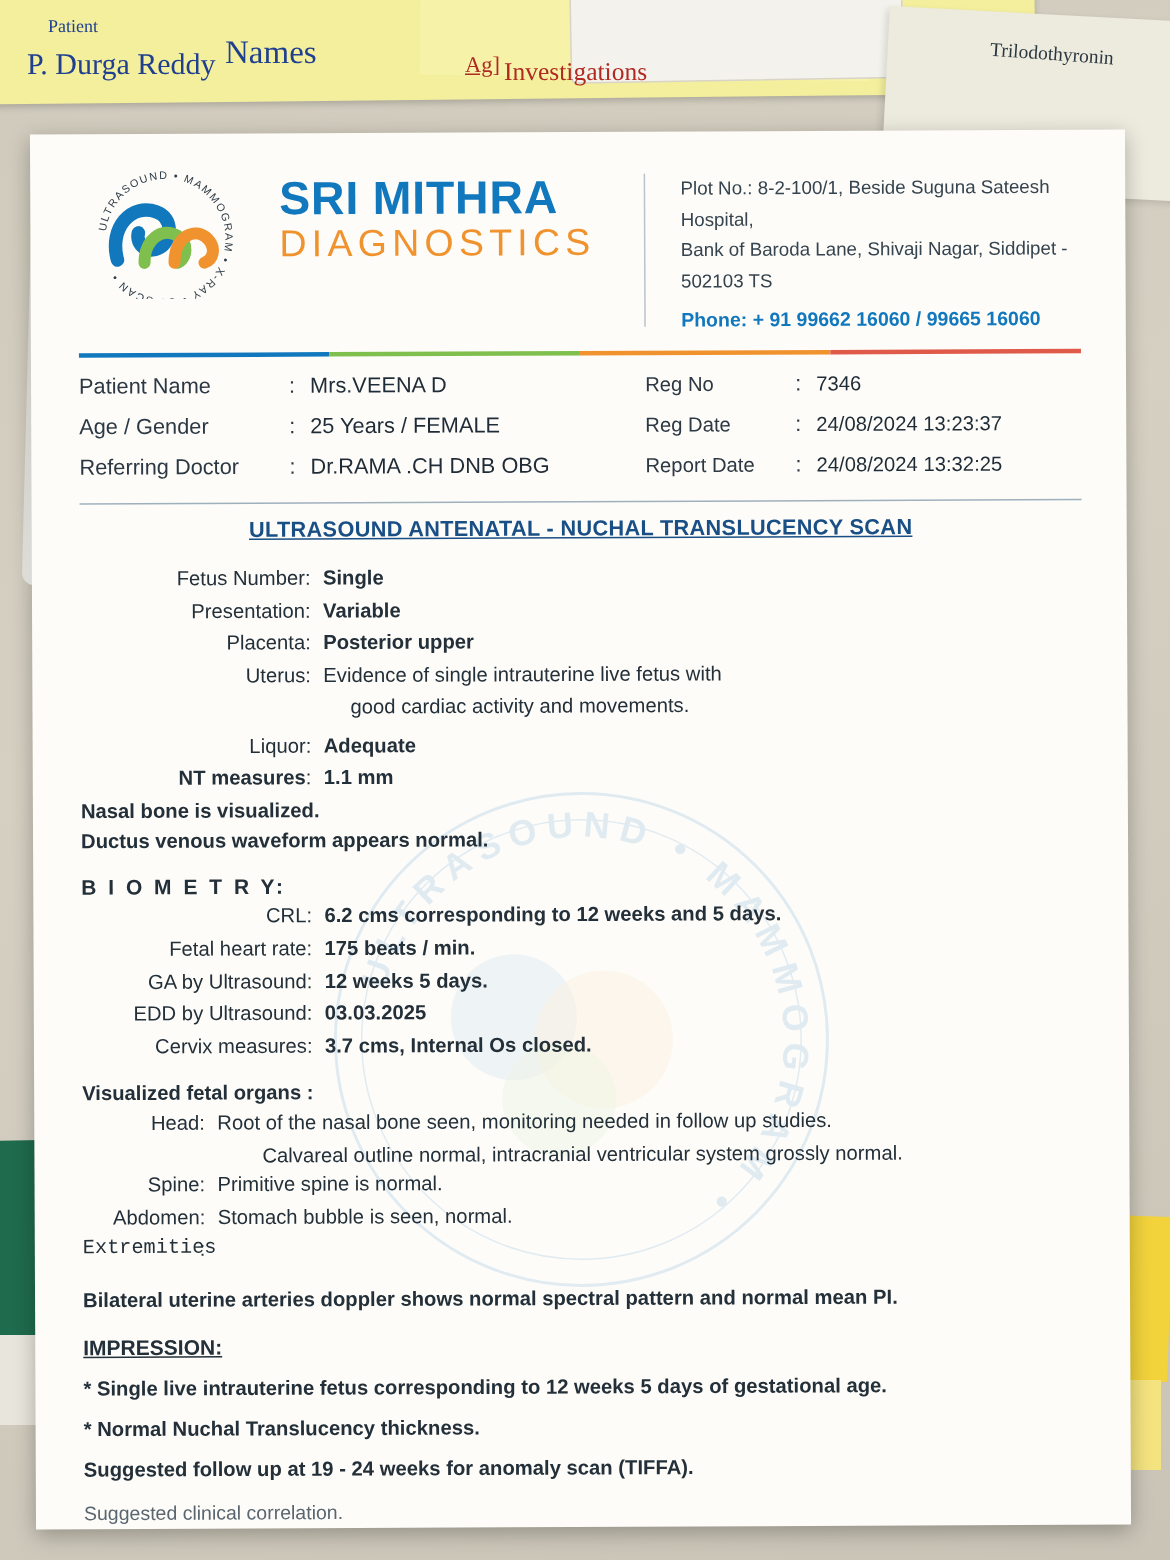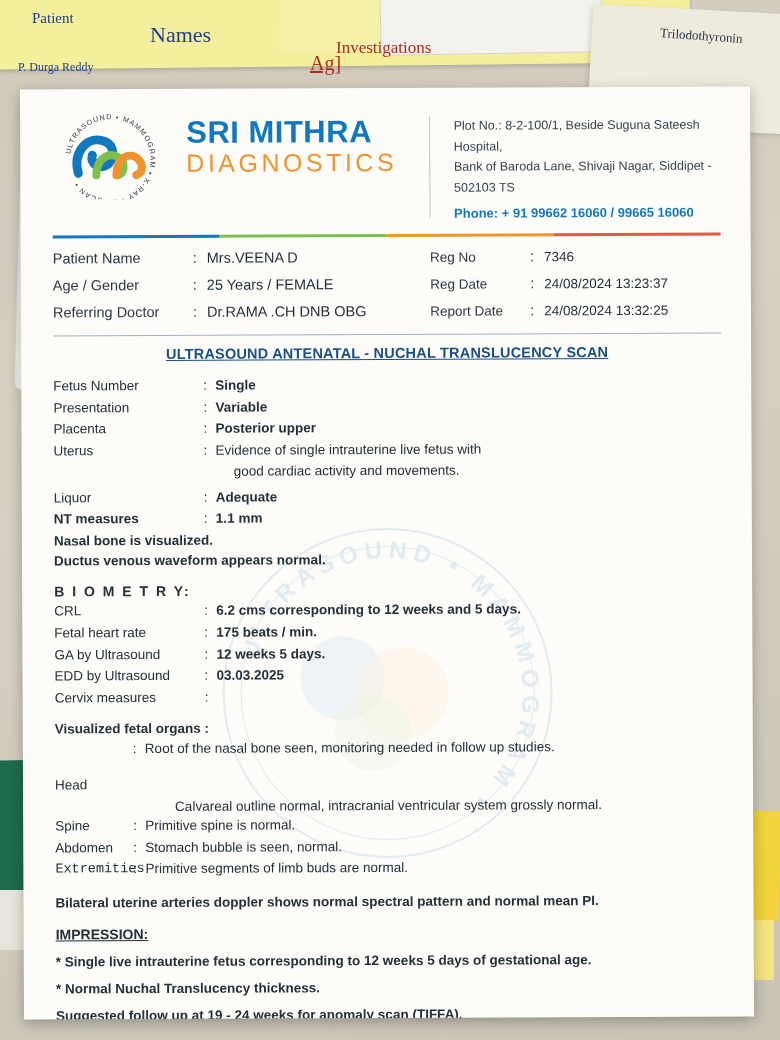--- a/index.html
+++ b/index.html
@@ -250,21 +250,21 @@
     position: relative;
     z-index: 2;
     color: #243039;
   }
   .frow {
     display: flex;
     font-size: 13.5px;
     line-height: 1.45;
     margin-bottom: 2px;
   }
-  .frow .fk { width: 150px; flex: 0 0 auto; }
+  .frow .fk { width: 150px; flex: 0 0 auto; text-align: right; }
   .frow .fc { width: 12px; flex: 0 0 auto; }
   .frow .fv { font-weight: bold; }
   .frow.plain .fv { font-weight: normal; }
   .sub-line {
     margin-left: 180px;
     font-size: 13.5px;
     line-height: 1.45;
   }
   .bold-line {
     font-weight: bold;
@@ -306,24 +306,24 @@
 </style>
 </head>
 <body>
 
 <div class="desk">
   <div class="note-yellow"></div>
   <div class="note-yellow2"></div>
   <div class="note-white-top"></div>
   <div class="note-right"></div>
 
-  <div class="scrap-text" style="left:32px; top:10px; font-size:15px;">Patient</div>
+  <div class="scrap-text" style="left:32px; top:10px; font-size:12px;">Patient</div>
   <div class="scrap-text" style="left:150px; top:22px; font-size:22px;">Names</div>
-  <div class="scrap-text" style="left:18px; top:60px; font-size:12px;">P. Durga Reddy</div>
-  <div class="scrap-text scrap-red" style="left:310px; top:52px; font-size:20px;text-decoration:underline;">Ag]</div>
+  <div class="scrap-text" style="left:18px; top:32px; font-size:20px;">P. Durga Reddy</div>
+  <div class="scrap-text scrap-red" style="left:310px; top:36px; font-size:15px;text-decoration:underline;">Ag]</div>
   <div class="scrap-text scrap-red" style="left:336px; top:38px; font-size:17px;">Investigations</div>
   <div class="scrap-text" style="left:660px; top:28px; font-size:13px; color:#2b3740; transform:rotate(4deg);">Trilodothyronin</div>
 
   <div class="green-card"></div>
   <div class="green-card2"></div>
   <div class="yellow-card"></div>
   <div class="yellow-card2"></div>
   <div class="clip-arm"></div>
   <div class="clip"></div>
 </div>
@@ -485,44 +485,44 @@
         <div class="fv" style="font-weight:bold;">12 weeks  5 days.</div>
       </div>
       <div class="frow plain">
         <div class="fk">EDD by Ultrasound</div>
         <div class="fc">:</div>
         <div class="fv" style="font-weight:bold;">03.03.2025</div>
       </div>
       <div class="frow plain">
         <div class="fk">Cervix measures</div>
         <div class="fc">:</div>
+        <div class="fv" style="font-weight:bold;">3.7 cms, Internal Os closed.</div>
       </div>
 
       <div class="sec-title-2">Visualized fetal organs :</div>
 
       <div class="frow plain">
-        <div class="fk" style="width:78px;margin-top:36px;">Head</div>
+        <div class="fk" style="width:78px;">Head</div>
         <div class="fc">:</div>
         <div class="fv">Root of the nasal bone seen, monitoring needed in follow up studies.</div>
       </div>
       <div class="sub-line" style="margin-left:120px;">Calvareal outline normal, intracranial ventricular system grossly normal.</div>
       <div class="frow plain">
         <div class="fk" style="width:78px;">Spine</div>
         <div class="fc">:</div>
         <div class="fv">Primitive spine is normal.</div>
       </div>
       <div class="frow plain">
         <div class="fk" style="width:78px;">Abdomen</div>
         <div class="fc">:</div>
         <div class="fv">Stomach bubble is seen, normal.</div>
       </div>
       <div class="frow plain">
         <div class="fk" style="width:78px;font-family:Liberation Mono, monospace;">Extremities</div>
         <div class="fc">:</div>
-        <div class="fv">Primitive segments of limb buds are normal.</div>
       </div>
 
       <div class="statement">Bilateral uterine arteries doppler shows normal spectral pattern and normal mean PI.</div>
 
       <div class="impression">IMPRESSION:</div>
       <div class="imp-item">* Single live intrauterine fetus corresponding to 12 weeks  5 days of gestational age.</div>
       <div class="imp-item">* Normal Nuchal Translucency thickness.</div>
       <div class="imp-item">Suggested follow up at 19 - 24 weeks for anomaly scan (TIFFA).</div>
 
       <div class="soft">Suggested clinical correlation.</div>

